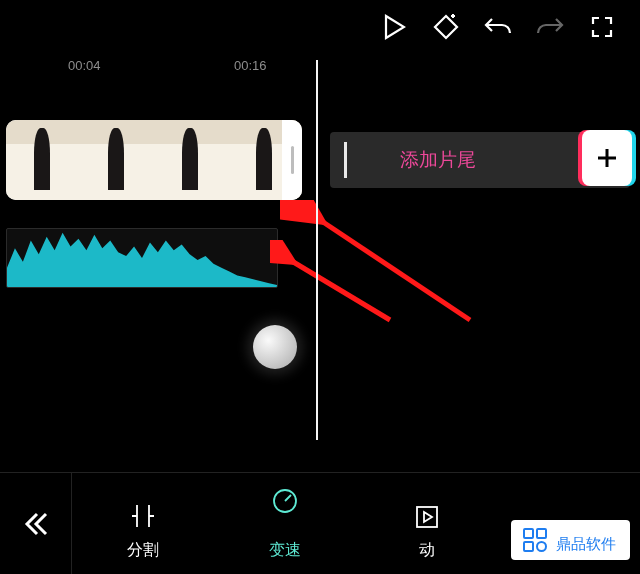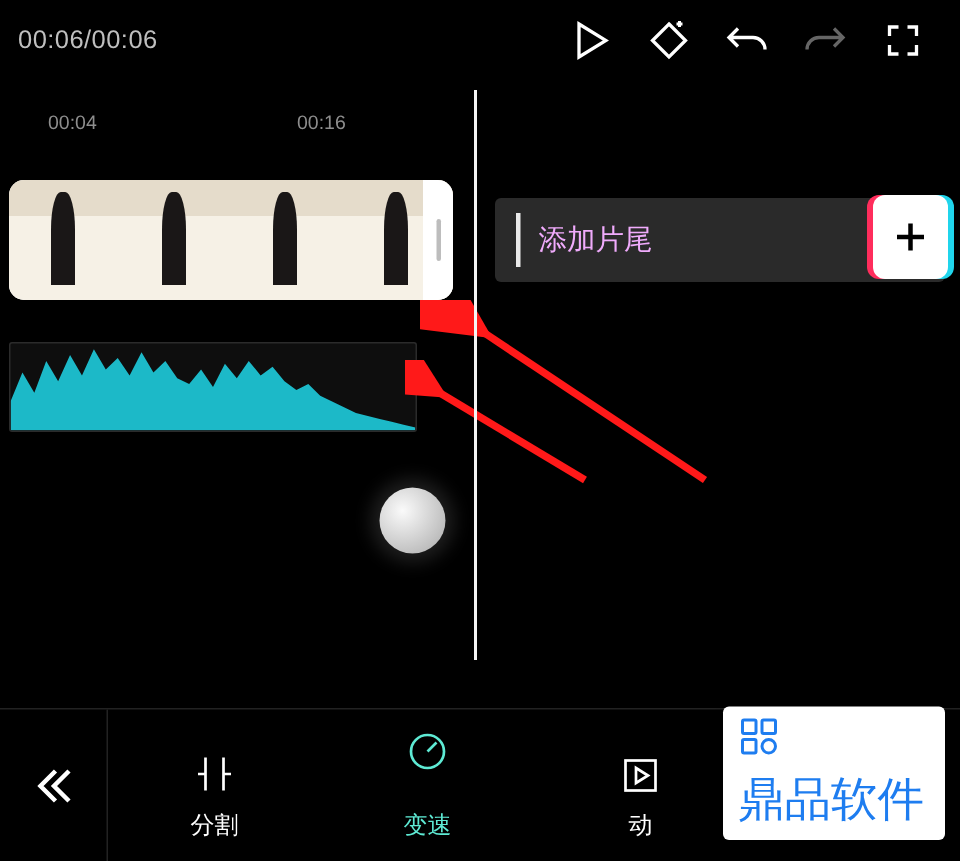--- a/index.html
+++ b/index.html
@@ -7,31 +7,31 @@
 
   
   .topbar { height:54px; display:flex; align-items:center; padding:0 12px; }
   .time-display { color:#bfbfbf; font-size:17px; letter-spacing:0.3px; }
   .topbar-spacer { flex:1; }
   .top-btn { width:52px; height:54px; display:flex; align-items:center; justify-content:center; color:#fff; }
   .top-btn svg { stroke:#fff; fill:none; stroke-width:2.2; }
 
   
   .ruler { height:26px; position:relative; color:#8d8d8d; font-size:13px; }
-  .tick-label { position:absolute; top:20px; }
+  .tick-label { position:absolute; top:4px;margin-left:36px; }
 
   
   .timeline { position:relative; height:360px; }
   .video-clip { position:absolute; top:40px; left:6px; width:296px; height:80px; background:#fff; border-radius:10px; overflow:hidden; display:flex; }
   .video-clip .thumb { flex:1; background:linear-gradient(180deg,#e5dccb 0%,#e5dccb 30%,#f6f1e6 30%,#f6f1e6 100%); position:relative; }
   .video-clip .thumb::after{ content:""; position:absolute; left:38%; top:10%; width:22%; height:78%; background:#1a1717; border-radius:40% 40% 0 0; }
   .clip-handle { position:absolute; right:0; top:0; bottom:0; width:20px; background:#fff; border-top-right-radius:10px; border-bottom-right-radius:10px; display:flex; align-items:center; justify-content:center; }
   .clip-handle::before { content:""; width:3px; height:28px; background:#bdbdbd; border-radius:2px; }
 
-  .add-end { position:absolute; top:52px; left:330px; width:300px; height:56px; background:#2a2a2a; color:#f0abfc; font-size:19px; display:flex; align-items:center; padding-left:14px; border-radius:4px; }
+  .add-end { position:absolute; top:52px; left:330px; width:300px; height:56px; background:#2a2a2a; color:#ec4899; font-size:19px; display:flex; align-items:center; padding-left:14px; border-radius:4px;gap:41px; }
   .add-end-bar { width:3px; height:36px; background:#e9e9e9; margin-right:12px; }
 
   .plus-btn { position:absolute; top:50px; right:8px; width:50px; height:56px; background:#fff; border-radius:8px; display:flex; align-items:center; justify-content:center; box-shadow:-4px 0 0 #ff2d5c, 4px 0 0 #20d5ec; }
   .plus-btn svg { stroke:#000; stroke-width:3; }
 
   .audio-clip { position:absolute; top:148px; left:6px; width:272px; height:60px; background:#0e0e0e; border:1px solid #2b2b2b; border-radius:2px; overflow:hidden; }
   .audio-clip svg { width:100%; height:100%; }
 
   .knob { position:absolute; top:245px; left:253px; width:44px; height:44px; border-radius:50%; background:radial-gradient(circle at 35% 35%,#fafafa,#a9a9a9); box-shadow:0 0 12px 6px rgba(255,255,255,0.12); }
 
@@ -43,28 +43,27 @@
   
   .bottom { position:absolute; bottom:0; left:0; right:0; height:102px; border-top:1px solid #222; display:flex; align-items:center; background:#000; }
   .back-btn { width:72px; height:102px; display:flex; align-items:center; justify-content:center; border-right:1px solid #222; }
   .back-btn svg { stroke:#fff; stroke-width:3; fill:none; }
   .tool-list { flex:1; display:flex; }
   .tool { flex:1; display:flex; flex-direction:column; align-items:center; justify-content:flex-end; gap:9px; color:#fff; font-size:16px; }
   .tool.dim { color:#5eead4;gap:24px; }
   .tool svg { stroke:currentColor; fill:none; stroke-width:1.8; }
 
   
-  .watermark { position:absolute; right:10px; bottom:14px; background:#fff; color:#1e7df0; padding:6px 14px 6px 10px; border-radius:4px; display:flex; align-items:flex-start; font-size:31px; font-weight:500; gap:7px; box-shadow:0 2px 6px rgba(0,0,0,.3);flex-direction:column; }
+  .watermark { position:absolute; right:10px; bottom:14px; background:#fff; color:#1e7df0; padding:6px 14px 6px 10px; border-radius:4px; display:flex; align-items:flex-end; font-size:15px; font-weight:500; gap:7px; box-shadow:0 2px 6px rgba(0,0,0,.3); }
   .watermark svg { stroke:#1e7df0; fill:none; stroke-width:2; }
 </style>
 </head>
 <body>
 
 <div class="topbar">
-  <span class="time-display">00:06/00:06</span>
   <div class="topbar-spacer"></div>
   <div class="top-btn">
     <svg width="24" height="26" viewBox="0 0 24 26">
         <path d="M4 2 L22 13 L4 24 Z"></path>
       </svg>
   </div>
   <div class="top-btn">
     <svg width="30" height="30" viewBox="0 0 30 30">
         <path d="M15 4 L26 15 L15 26 L4 15 Z"></path>
         <path d="M20 4 L24 4 M22 2 L22 6" stroke-width="2"></path>

